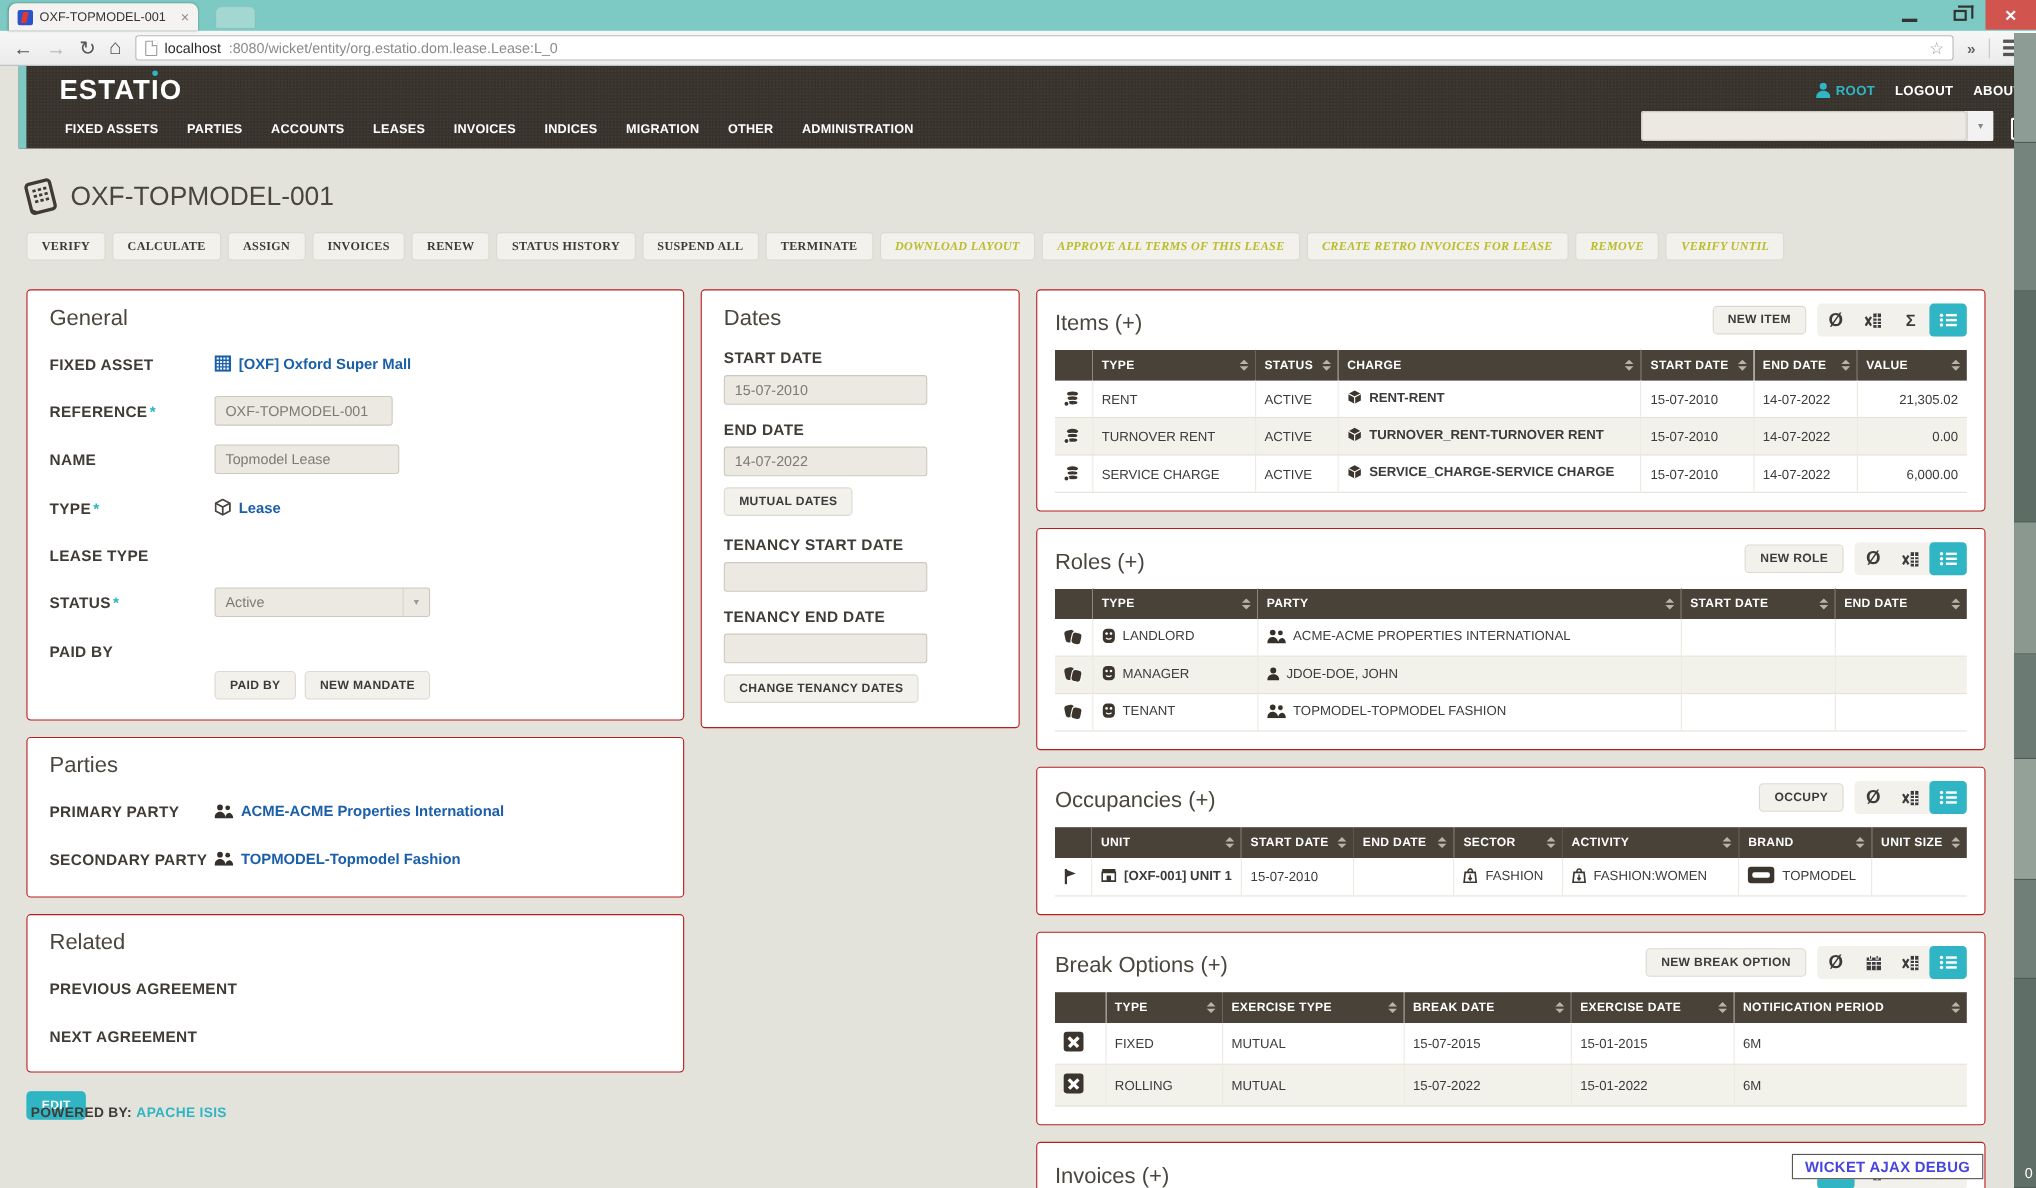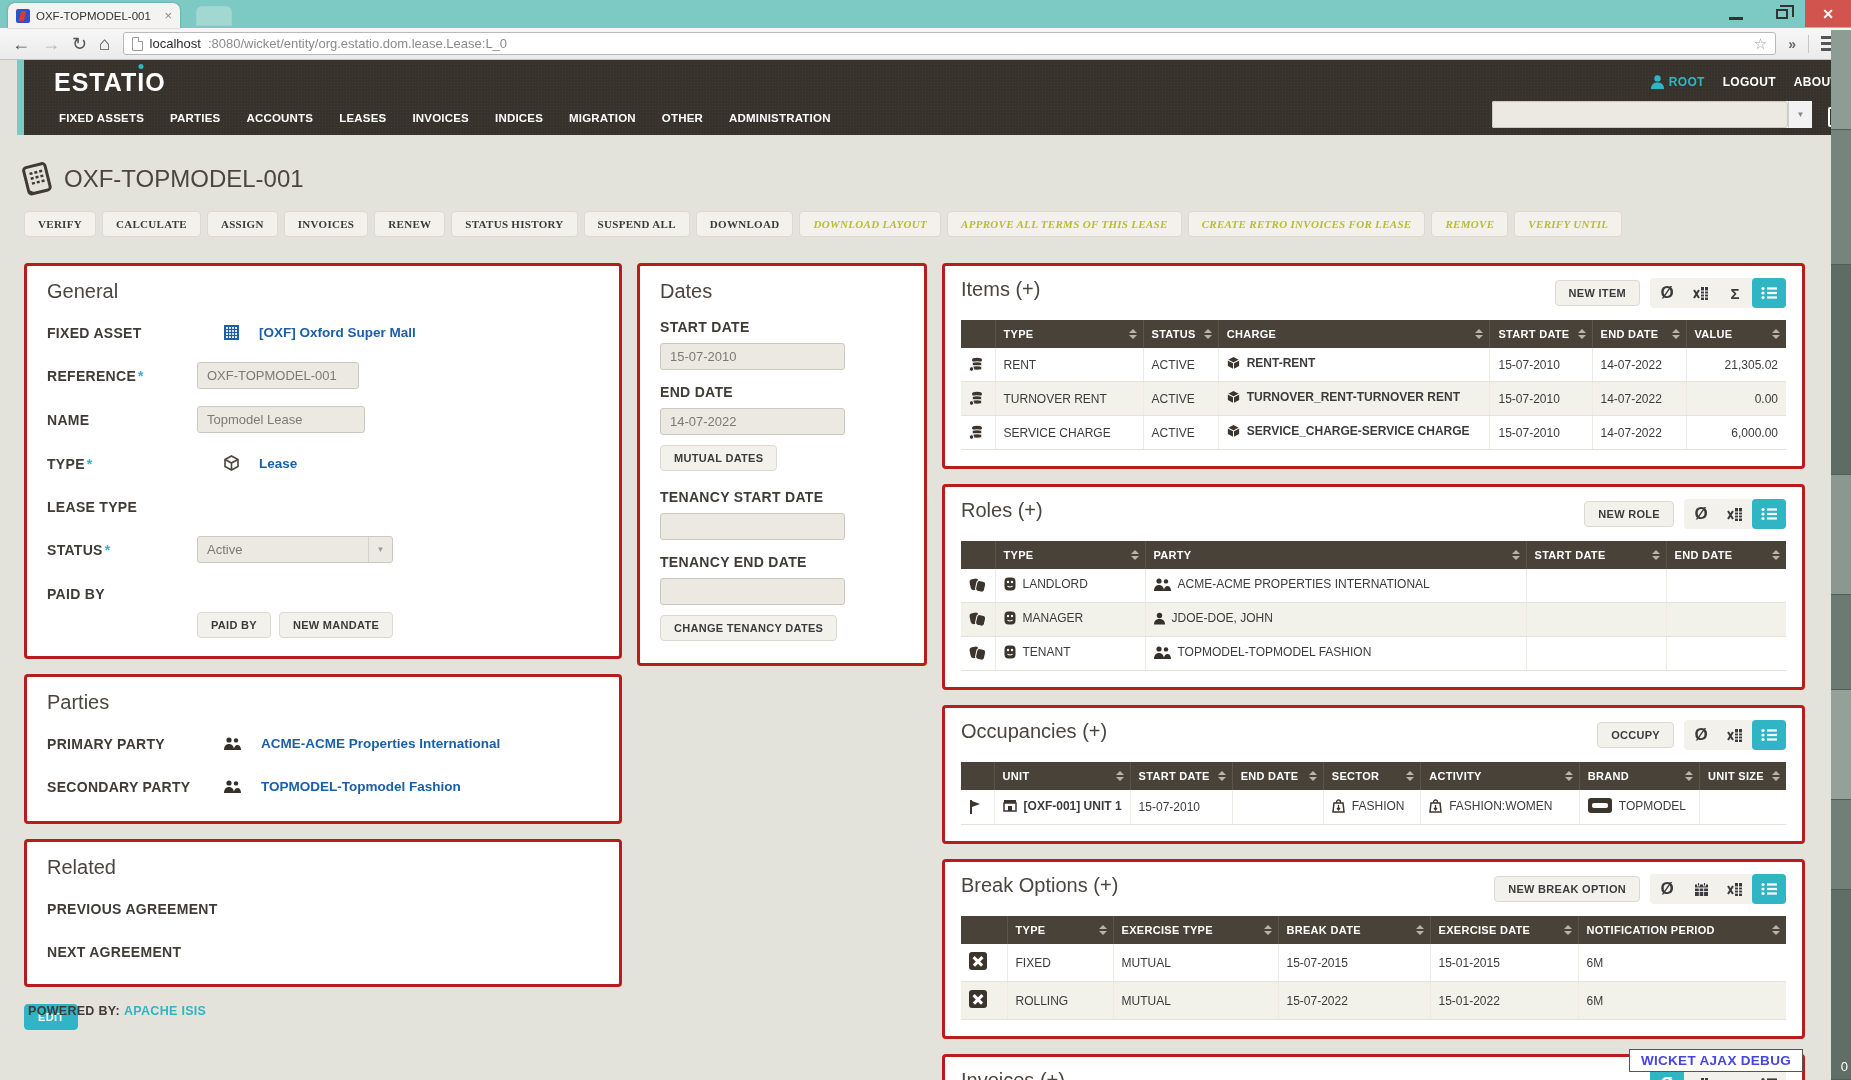--- a/index.html
+++ b/index.html
@@ -73,44 +73,44 @@
          background:#f2f1eb; border:1px solid #dbd9d1; border-radius:4px; font-size:11px; font-weight:bold;
          color:#3b3b3b; letter-spacing:.3px; white-space:nowrap; }
   .btn.proto { color:#b9bd2f; font-style:italic; }
   .btn.teal { background:#2fb5c3; border-color:#2fb5c3; color:#fff; }
 
   .cols { display:flex; gap:15px; margin-top:26px; align-items:flex-start; }
   .col-left { width:598px; flex:none; }
   .col-mid { width:290px; flex:none; }
   .col-right { flex:1; }
 
-  .card { background:#fff; border:3px solid #b91c1c; border-radius:4px; padding:14px 20px 18px; margin-bottom:15px; }
+  .card { background:#fff; border:1px solid #b91c1c; border-radius:4px; padding:14px 20px 18px; margin-bottom:15px; }
   .card-title { font-size:20px; color:#4a453e; margin-bottom:16px; }
 
   .frow { display:flex; margin-bottom:17px; min-height:26px; }
   .flabel { width:150px; flex:none; font-size:14px; font-weight:bold; color:#3f3b36; letter-spacing:.3px; padding-top:6px; }
   .req { color:#2fb5c3; margin-left:2px; }
   .fval { display:flex; align-items:center; }
   .field { height:27px; background:#ebe9e1; border:1px solid #ccc9bf; border-radius:3px; color:#7d7a72;
            font-size:13px; display:flex; align-items:center; padding:0 9px; }
   .select { justify-content:space-between; padding-right:0; }
   .select .dd { width:24px; align-self:stretch; display:flex; align-items:center; justify-content:center;
                 font-size:8px; color:#999; border-left:1px solid #d6d3c9; }
-  .reflink { color:#1a5fa8; font-weight:bold; font-size:13.5px; display:flex; align-items:center; gap:20px;margin-left:27px; }
+  .reflink { color:#1a5fa8; font-weight:bold; font-size:13.5px; display:flex; align-items:center; gap:7px; }
   .btn-row { display:flex; gap:8px; margin-left:150px; margin-top:4px; }
 
   
   .dstack { margin-bottom:14px; }
   .dstack .flabel { width:auto; padding:0 0 8px; display:block; }
   .dstack .field { width:185px; }
   .dbtn { margin:10px 0 18px; }
 
   
   .sec { padding:12px 16px 16px; }
-  .sec-head { display:flex; justify-content:space-between; align-items:flex-start; margin-bottom:12px; }
+  .sec-head { display:flex; justify-content:space-between; align-items:flex-end; margin-bottom:12px; }
   .sec-title { font-size:20px; color:#4a453e; }
   .tools { display:flex; align-items:center; gap:10px; }
   .istrip { display:flex; align-items:center; background:#f2f1eb; border-radius:4px; }
   .icell { width:34px; height:30px; display:flex; align-items:center; justify-content:center; color:#3b3b3b; }
   .icell.active { background:#2fb5c3; color:#fff; border-radius:4px; }
   .no-glyph { font-size:17px; font-weight:bold; font-style:normal; }
 
   table { width:100%; border-collapse:collapse; font-size:12px; color:#3b3b3b; }
   thead th { background:#494239; color:#fff; font-size:11px; font-weight:bold; text-align:left;
              padding:8px 22px 8px 8px; border-left:1px solid #5a544b; position:relative; letter-spacing:.3px; white-space:nowrap; }
@@ -244,21 +244,21 @@
   </div>
 
   <div class="actions">
     <span class="btn">VERIFY</span>
     <span class="btn">CALCULATE</span>
     <span class="btn">ASSIGN</span>
     <span class="btn">INVOICES</span>
     <span class="btn">RENEW</span>
     <span class="btn">STATUS HISTORY</span>
     <span class="btn">SUSPEND ALL</span>
-    <span class="btn">DOWNLOAD</span>
+    <span class="btn">TERMINATE</span>
     <span class="btn proto">DOWNLOAD LAYOUT</span>
     <span class="btn proto">APPROVE ALL TERMS OF THIS LEASE</span>
     <span class="btn proto">CREATE RETRO INVOICES FOR LEASE</span>
     <span class="btn proto">REMOVE</span>
     <span class="btn proto">VERIFY UNTIL</span>
   </div>
 
   <div class="cols">
 
     <div class="col-left">

